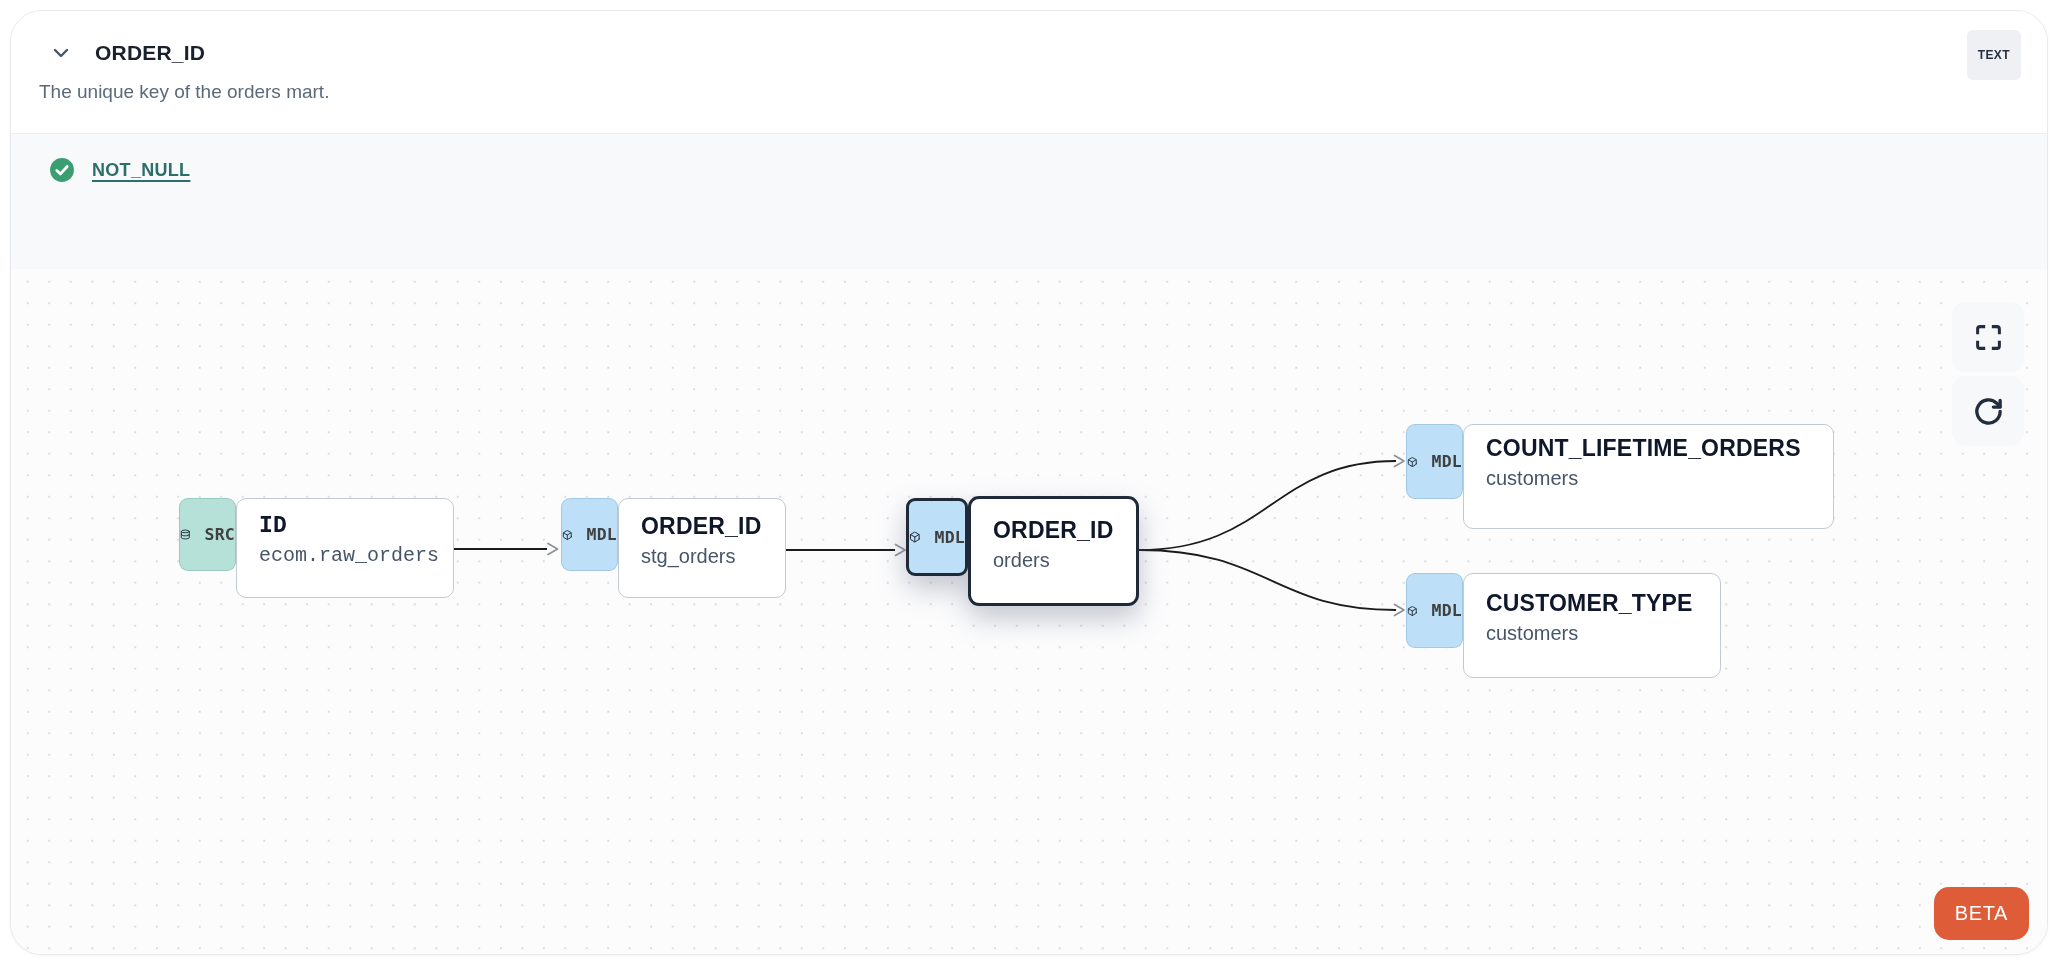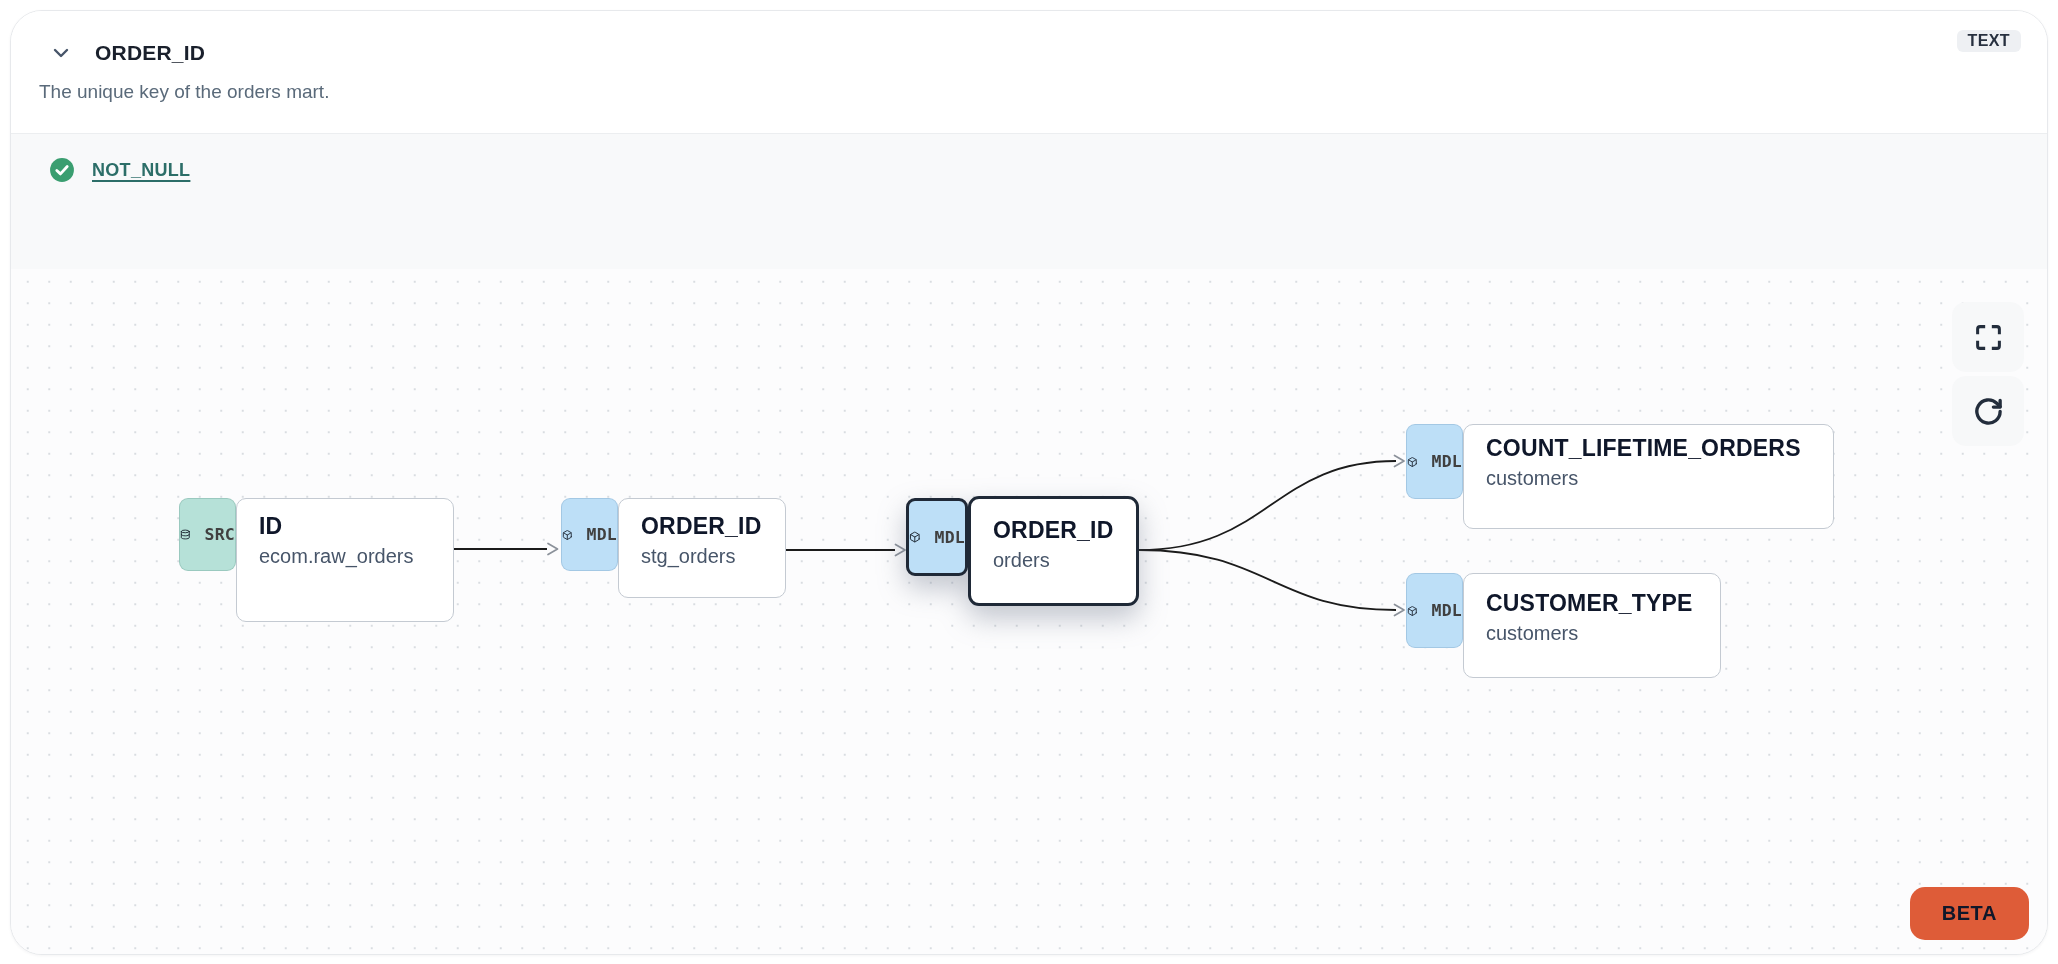--- a/index.html
+++ b/index.html
@@ -10,22 +10,22 @@
           background:#ffffff; border:1px solid #e7e9ec; border-radius:32px;
           overflow:hidden; box-shadow:0 1px 3px rgba(30,40,60,.05); }
 
   
   .hdr { position:relative; height:122px; background:#ffffff; }
   .hdr-row { display:flex; align-items:center; gap:22px; padding:30px 0 0 38px; }
   .chev { width:24px; height:24px; color:#475569; cursor:pointer; flex:0 0 auto; }
   .hdr-title { font-size:21px; font-weight:700; letter-spacing:.2px; color:#1a202c; }
   .hdr-desc { padding:16px 0 0 28px; font-size:19px; color:#5a6a7a; }
   .type-badge { position:absolute; top:19px; right:26px; background:#eef0f3;
-                color:#27303f; font-size:16px; font-weight:600; letter-spacing:.4px;
-                padding:2px 11px; border-radius:6px; }
+                color:#27303f; font-size:12px; font-weight:600; letter-spacing:.4px;
+                padding:18px 11px; border-radius:6px; }
 
   
   .checks { height:136px; background:#f8f9fa; border-top:1px solid #eceef0;
             padding:23px 0 0 38px; display:flex; flex-direction:column; gap:19px; }
   .check-row { display:flex; align-items:center; gap:17px; }
   .check-ic { width:26px; height:26px; flex:0 0 auto; }
   .check-link { font-size:18px; font-weight:600; color:#2c6e68;
                 text-decoration:underline; text-underline-offset:4px;
                 text-decoration-thickness:1.5px; cursor:pointer; letter-spacing:.3px; }
 
@@ -57,22 +57,22 @@
   .ic { display:block; }
 
   
   .ctrls { position:absolute; top:33px; right:23px; display:flex;
            flex-direction:column; gap:4px; }
   .ctrl-btn { width:72px; height:70px; border-radius:14px; background:#f7f8f9;
               border:none; display:flex; align-items:center; justify-content:center;
               cursor:pointer; color:#232d3c; }
 
   .beta { position:absolute; right:18px; bottom:16px; background:#de5c38;
-          color:#0f172a; font-size:20px; font-weight:700; letter-spacing:.6px;
-          padding:15px 32px; border-radius:15px; }
+          color:#ffffff; font-size:20px; font-weight:400; letter-spacing:.6px;
+          padding:15px 21px; border-radius:15px; }
 </style>
 </head>
 <body>
 
 <div class="card">
 
   <div class="hdr">
     <div class="hdr-row">
       <svg class="chev" viewBox="0 0 24 24" fill="none" stroke="currentColor" stroke-width="2.4" stroke-linecap="round" stroke-linejoin="round">
           <polyline points="6 9 12 15 18 9"></polyline>
@@ -112,21 +112,21 @@
 
     <div class="node" style="left:168px; top:229px; width:275px; height:101px;">
       <div class="nbadge badge-src">
         <svg class="ic" width="27" height="27" viewBox="0 0 24 24" fill="none" stroke="#1d2733" stroke-width="2.1" stroke-linecap="round" stroke-linejoin="round">
           <ellipse cx="12" cy="5" rx="9" ry="3"></ellipse>
           <path d="M21 12c0 1.66-4 3-9 3s-9-1.34-9-3"></path>
           <path d="M3 5v14c0 1.66 4 3 9 3s9-1.34 9-3V5"></path>
         </svg>
         <span class="blabel">SRC</span>
       </div>
-      <div class="ncard" style="left:57px; width:218px; height:124px;">
+      <div class="ncard" style="left:57px; width:218px; height:100px;font-family:Liberation Mono, monospace;">
         <div class="ntitle">ID</div>
         <div class="nsub">ecom.raw_orders</div>
       </div>
     </div>
 
     <div class="node" style="left:550px; top:229px; width:225px; height:101px;">
       <div class="nbadge badge-mdl">
         <svg class="ic" width="30" height="30" viewBox="0 0 24 24" fill="none" stroke="#1d2733" stroke-width="2" stroke-linecap="round" stroke-linejoin="round">
           <path d="M21 16V8a2 2 0 0 0-1-1.73l-7-4a2 2 0 0 0-2 0l-7 4A2 2 0 0 0 3 8v8a2 2 0 0 0 1 1.73l7 4a2 2 0 0 0 2 0l7-4A2 2 0 0 0 21 16z"></path>
           <polyline points="3.27 6.96 12 12.01 20.73 6.96"></polyline>

